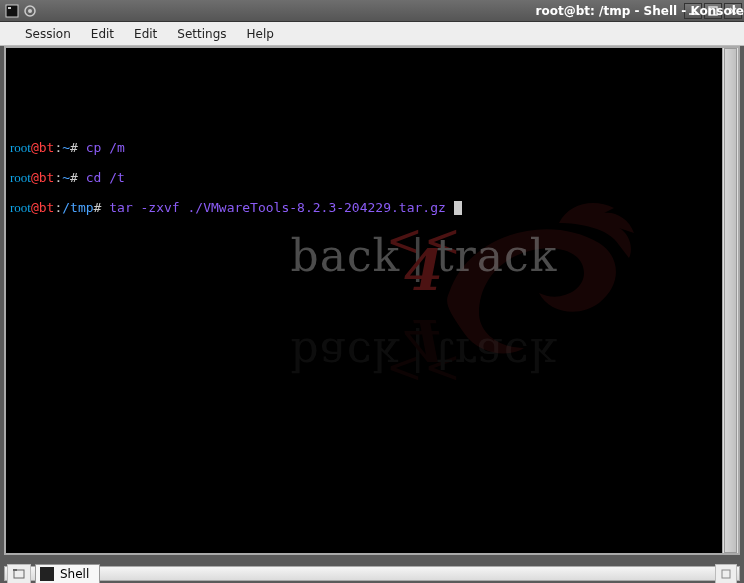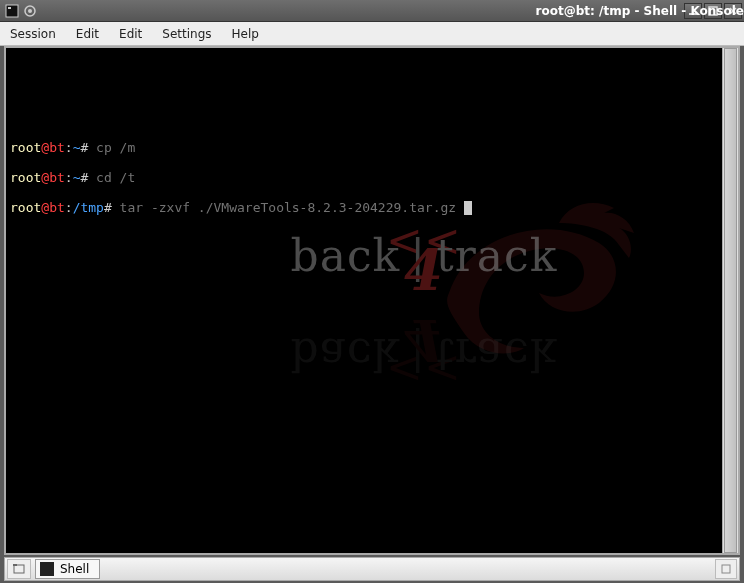--- a/index.html
+++ b/index.html
@@ -57,21 +57,21 @@
       align-items: center;
       justify-content: center;
       margin-left: 2px;
       cursor: pointer;
     }
     .menubar {
       height: 24px;
       background: #eeeeee;
       display: flex;
       align-items: center;
-      padding: 0 0;
+      padding: 0 15px;
       gap: 0;
       border-bottom: 1px solid #bbb;
       color: #222;
     }
     .menu-item {
       padding: 3px 10px;
       cursor: pointer;
     }
     .terminal-wrap {
       position: absolute;
@@ -88,27 +88,27 @@
       background: #000;
       color: #ccc;
       font-family: "DejaVu Sans Mono", "Liberation Mono", monospace;
       font-size: 13px;
       line-height: 15px;
       padding: 2px 4px;
       position: relative;
       white-space: pre;
       overflow: hidden;
     }
-    .prompt-user { color: #fef9c3; }
+    .prompt-user { color: #0ea5e9; font-family: Liberation Serif, serif; }
     .prompt-at   { color: #ff4040; }
     .prompt-host { color: #ff4040; }
     .prompt-colon{ color: #ccc; }
     .prompt-path { color: #4aa3ff; }
     .prompt-hash { color: #ccc; }
-    .cmd         { color: #737373; text-align: center; }
+    .cmd         { color: #8b5cf6; text-align: center; }
     .cursor {
       display: inline-block;
       width: 8px;
       height: 14px;
       background: #ccc;
       vertical-align: text-bottom;
     }
     .scrollbar {
       width: 16px;
       background: #e0e0e0;
@@ -159,21 +159,21 @@
       width: 240px;
       height: 200px;
       opacity: 0.25;
       pointer-events: none;
     }
     .taskbar {
       position: absolute;
       left: 4px;
       right: 4px;
       bottom: 2px;
-      height: 24px;
+      height: 15px;
       background: linear-gradient(to bottom, #f5f5f5, #dcdcdc);
       border: 1px solid #aaa;
       display: flex;
       align-items: center;
       padding: 0 2px;
       gap: 4px;
     }
     .task-newtab {
       width: 24px;
       height: 20px;

